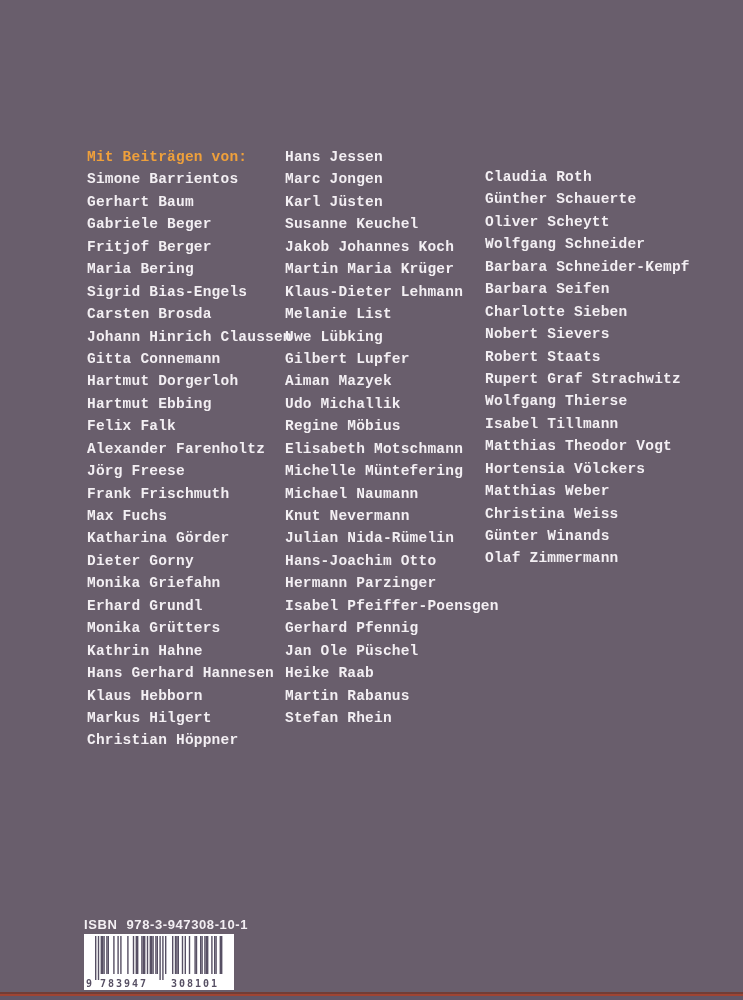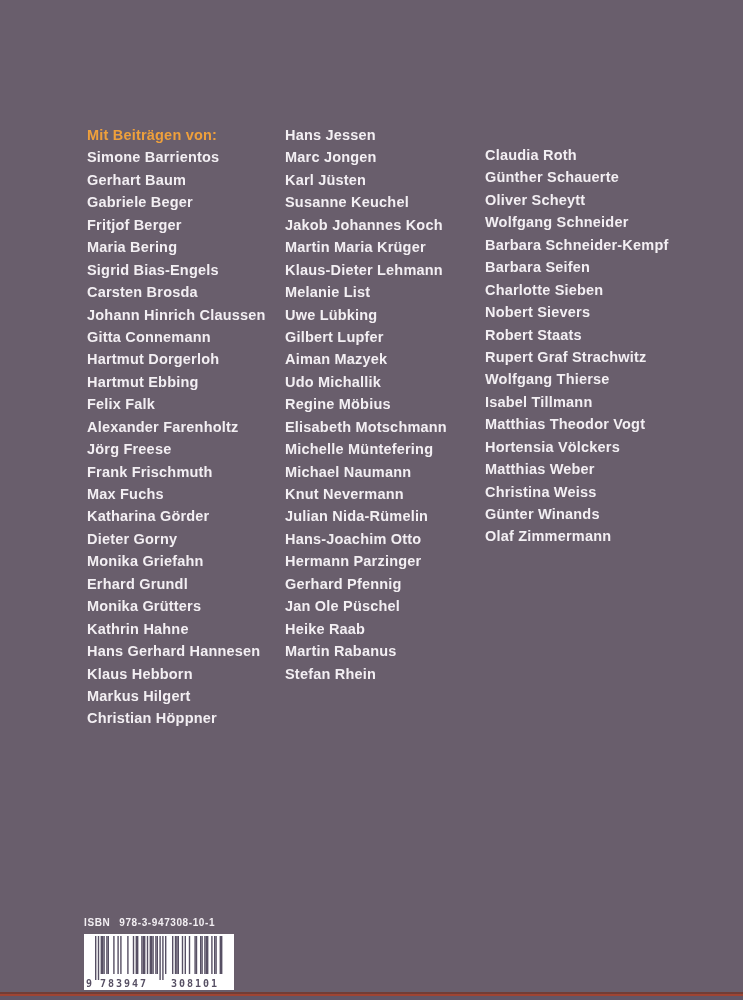--- a/index.html
+++ b/index.html
@@ -8,41 +8,42 @@
     font-family: "Liberation Sans", sans-serif;
     overflow: hidden;
   }
   .page {
     position: relative;
     width: 743px; height: 1000px;
     background: #695e6c;
   }
   .col {
     position: absolute;
-    top: 124px;
+    top: 146px;
+    font-family: Liberation Mono, monospace;
   }
   .col-1 { left: 87px; }
   .col-2 { left: 285px; }
   .col-3 { left: 485px; margin-top: 20px; }
   .name-row, .list-heading {
     height: 22.45px;
     line-height: 22.45px;
     font-size: 14.5px;
     font-weight: bold;
     color: #f3eff3;
     white-space: nowrap;
     letter-spacing: 0.2px;
   }
   .list-heading { color: #efa03b; }
   .isbn-block {
     position: absolute;
     left: 84px; top: 917px;
   }
   .isbn-label {
-    font-size: 10px;
+    font-size: 13px;
     font-weight: bold;
     color: #f3eff3;
     letter-spacing: 0.6px;
     white-space: nowrap;
     height: 17px;
   }
   .isbn-label .isbn-number { margin-left: 9px; }
   .barcode-box {
     position: relative;
     margin-top: 0px;
@@ -119,20 +120,21 @@
         <div class="name-row">Aiman Mazyek</div>
         <div class="name-row">Udo Michallik</div>
         <div class="name-row">Regine Möbius</div>
         <div class="name-row">Elisabeth Motschmann</div>
         <div class="name-row">Michelle Müntefering</div>
         <div class="name-row">Michael Naumann</div>
         <div class="name-row">Knut Nevermann</div>
         <div class="name-row">Julian Nida-Rümelin</div>
         <div class="name-row">Hans-Joachim Otto</div>
         <div class="name-row">Hermann Parzinger</div>
+        <div class="name-row">Isabel Pfeiffer-Poensgen</div>
         <div class="name-row">Gerhard Pfennig</div>
         <div class="name-row">Jan Ole Püschel</div>
         <div class="name-row">Heike Raab</div>
         <div class="name-row">Martin Rabanus</div>
         <div class="name-row">Stefan Rhein</div>
       </div>
   </div>
 
   <div class="col col-3">
     <div>

